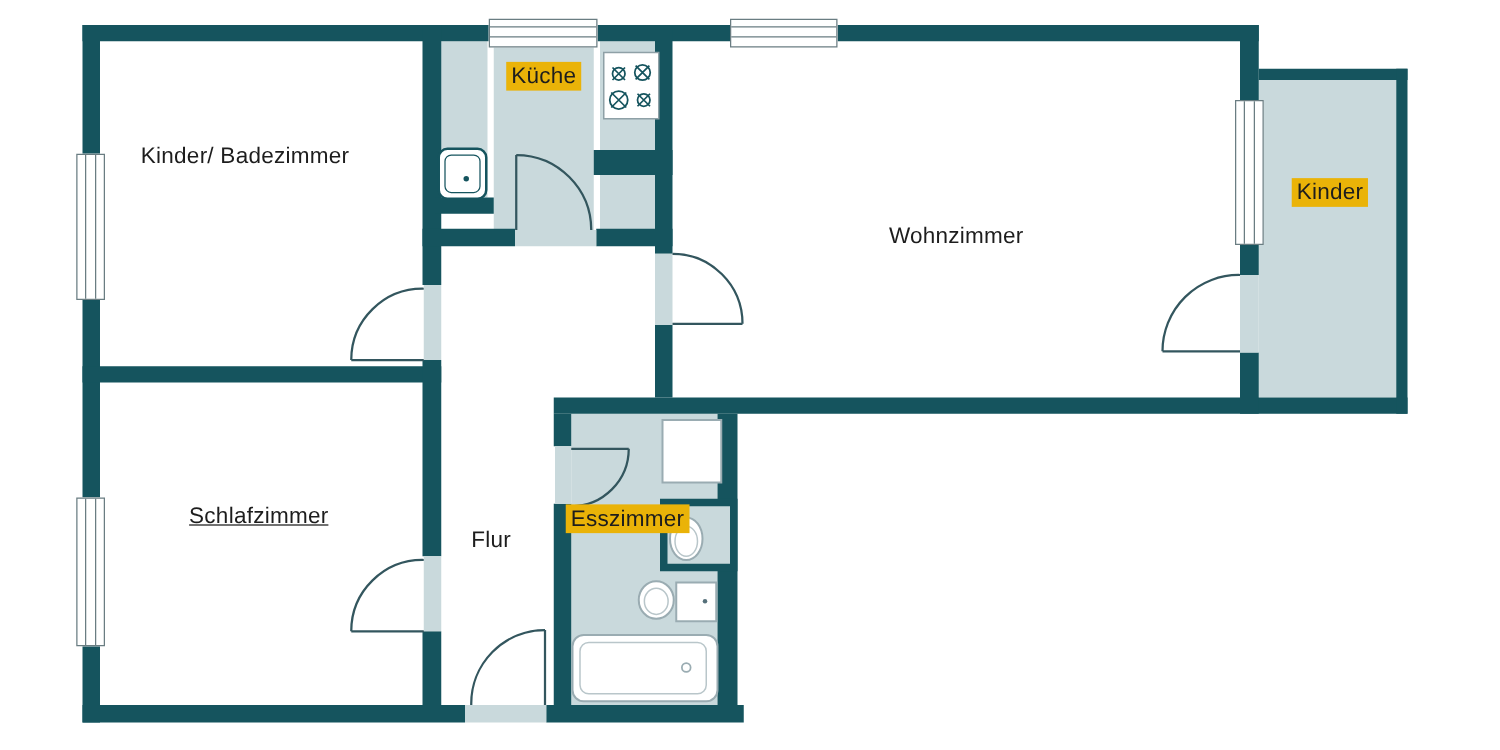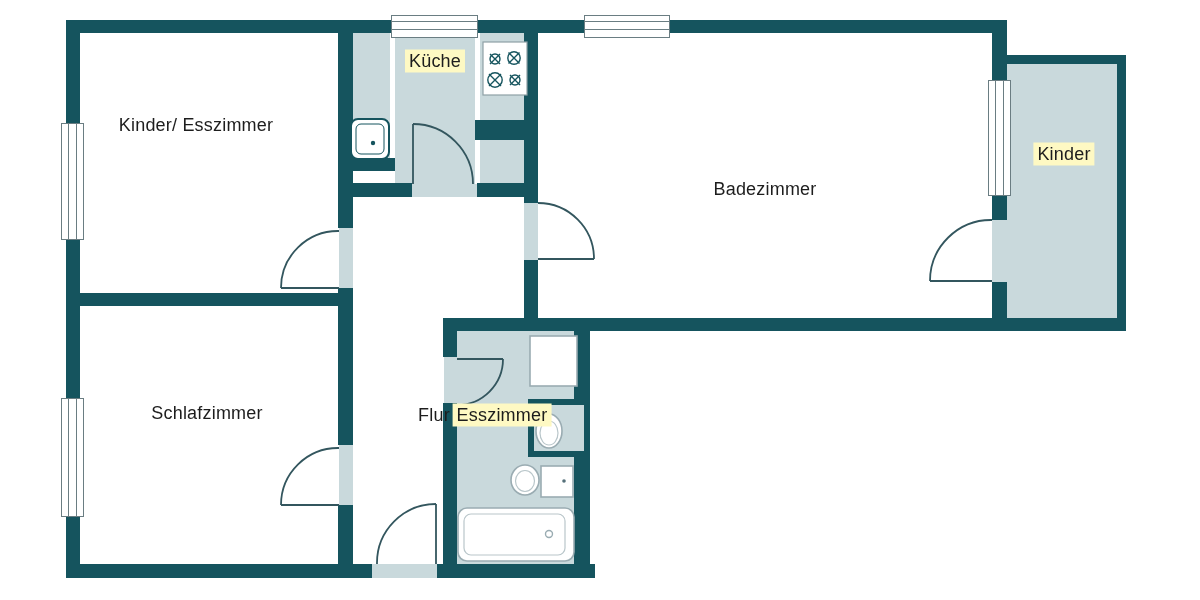--- a/index.html
+++ b/index.html
@@ -15,21 +15,21 @@
   #plan{position:relative;width:1200px;height:600px;background:var(--bg);overflow:hidden;
         font-family:"Liberation Sans","DejaVu Sans",sans-serif;}
   .wall{position:absolute;background:var(--wall);}
   .fill{position:absolute;background:var(--accent);}
   .sill{position:absolute;background:var(--accent);}
   .win{position:absolute;background:#fff;border:1px solid #6a7d82;box-sizing:border-box;}
   .win .pane-v{width:9px;height:100%;margin:0 auto;border-left:1px solid #6a7d82;border-right:1px solid #6a7d82;box-sizing:border-box;}
   .win .pane-h{height:9px;width:100%;margin-top:5px;border-top:1px solid #6a7d82;border-bottom:1px solid #6a7d82;box-sizing:border-box;}
   .room-label{position:absolute;transform:translate(-50%,-50%);font-size:18px;color:var(--text);
               white-space:nowrap;z-index:30;letter-spacing:0.2px;}
-  .room-label.on-accent{background:#fef9c3;padding:1px 4px;}
+  .room-label.on-accent{background:#eab308;padding:1px 4px;}
   svg.overlay{position:absolute;left:0;top:0;z-index:20;}
   .door-line{stroke:var(--arc);stroke-width:1.8;fill:none;}
   .fx-white{fill:#ffffff;stroke:var(--fixture);stroke-width:1.6;}
   .fx-inner{fill:none;stroke:#b9c6ca;stroke-width:1.2;}
   .fx-dark{stroke:var(--wall);fill:#ffffff;}
 </style>
 </head>
 <body>
 
 <div id="plan">
@@ -163,21 +163,21 @@
       <ellipse class="fx-inner" cx="525" cy="481" rx="9.5" ry="10.5"></ellipse>
     </g>
 
     <g>
       <rect class="fx-white" x="458" y="508" width="116" height="53" rx="9"></rect>
       <rect class="fx-inner" x="464" y="514" width="101" height="41" rx="7"></rect>
       <circle cx="549" cy="534" r="3.5" fill="none" stroke="#9aacb2" stroke-width="1.4"></circle>
     </g>
   </svg>
 
-  <div class="room-label" style="left:196px;top:125px;">Kinder/ Esszimmer</div>
+  <div class="room-label" style="left:196px;top:125px;">Kinder/ Badezimmer</div>
   <div class="room-label on-accent" style="left:435px;top:61px;">Küche</div>
-  <div class="room-label" style="left:765px;top:189px;">Badezimmer</div>
+  <div class="room-label" style="left:765px;top:189px;">Wohnzimmer</div>
   <div class="room-label on-accent" style="left:1064px;top:154px;">Kinder</div>
-  <div class="room-label" style="left:207px;top:413px;">Schlafzimmer</div>
-  <div class="room-label" style="left:393px;top:415px;margin-left:41px;">Flur</div>
+  <div class="room-label" style="left:207px;top:413px;text-decoration:underline;">Schlafzimmer</div>
+  <div class="room-label" style="left:393px;top:432px;">Flur</div>
   <div class="room-label on-accent" style="left:502px;top:415px;">Esszimmer</div>
 
 </div>
 
 </body></html>

